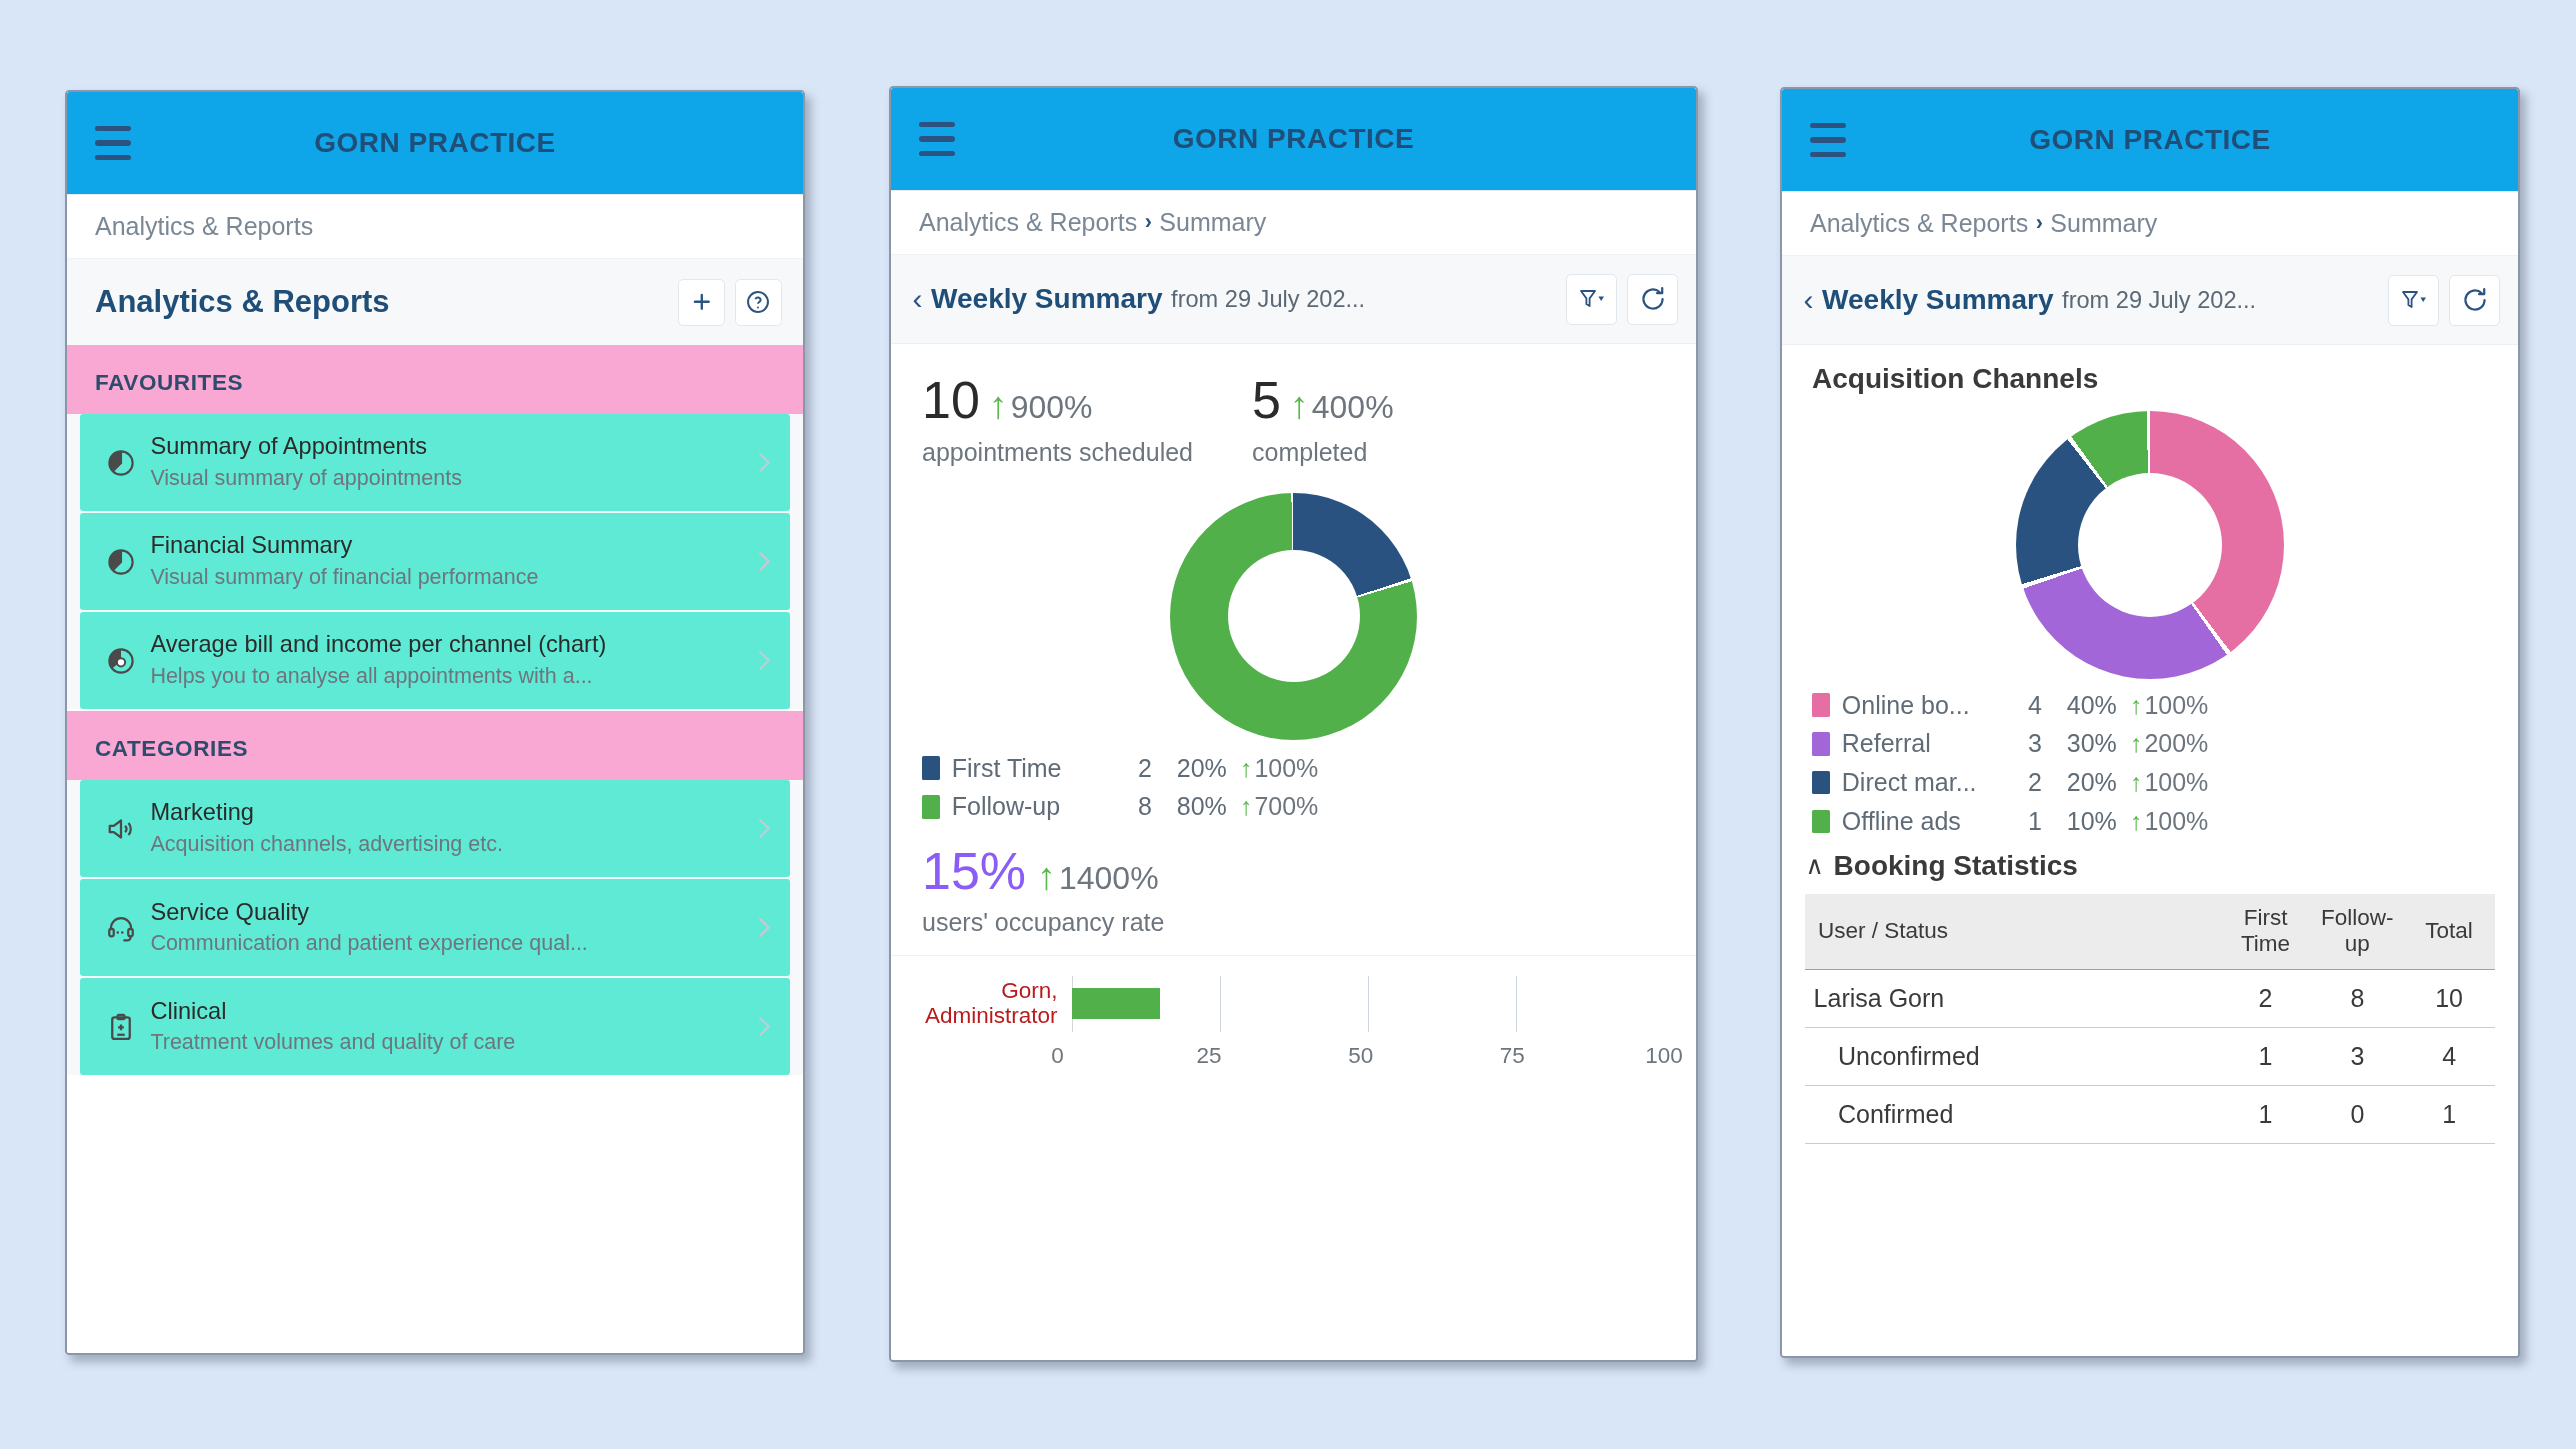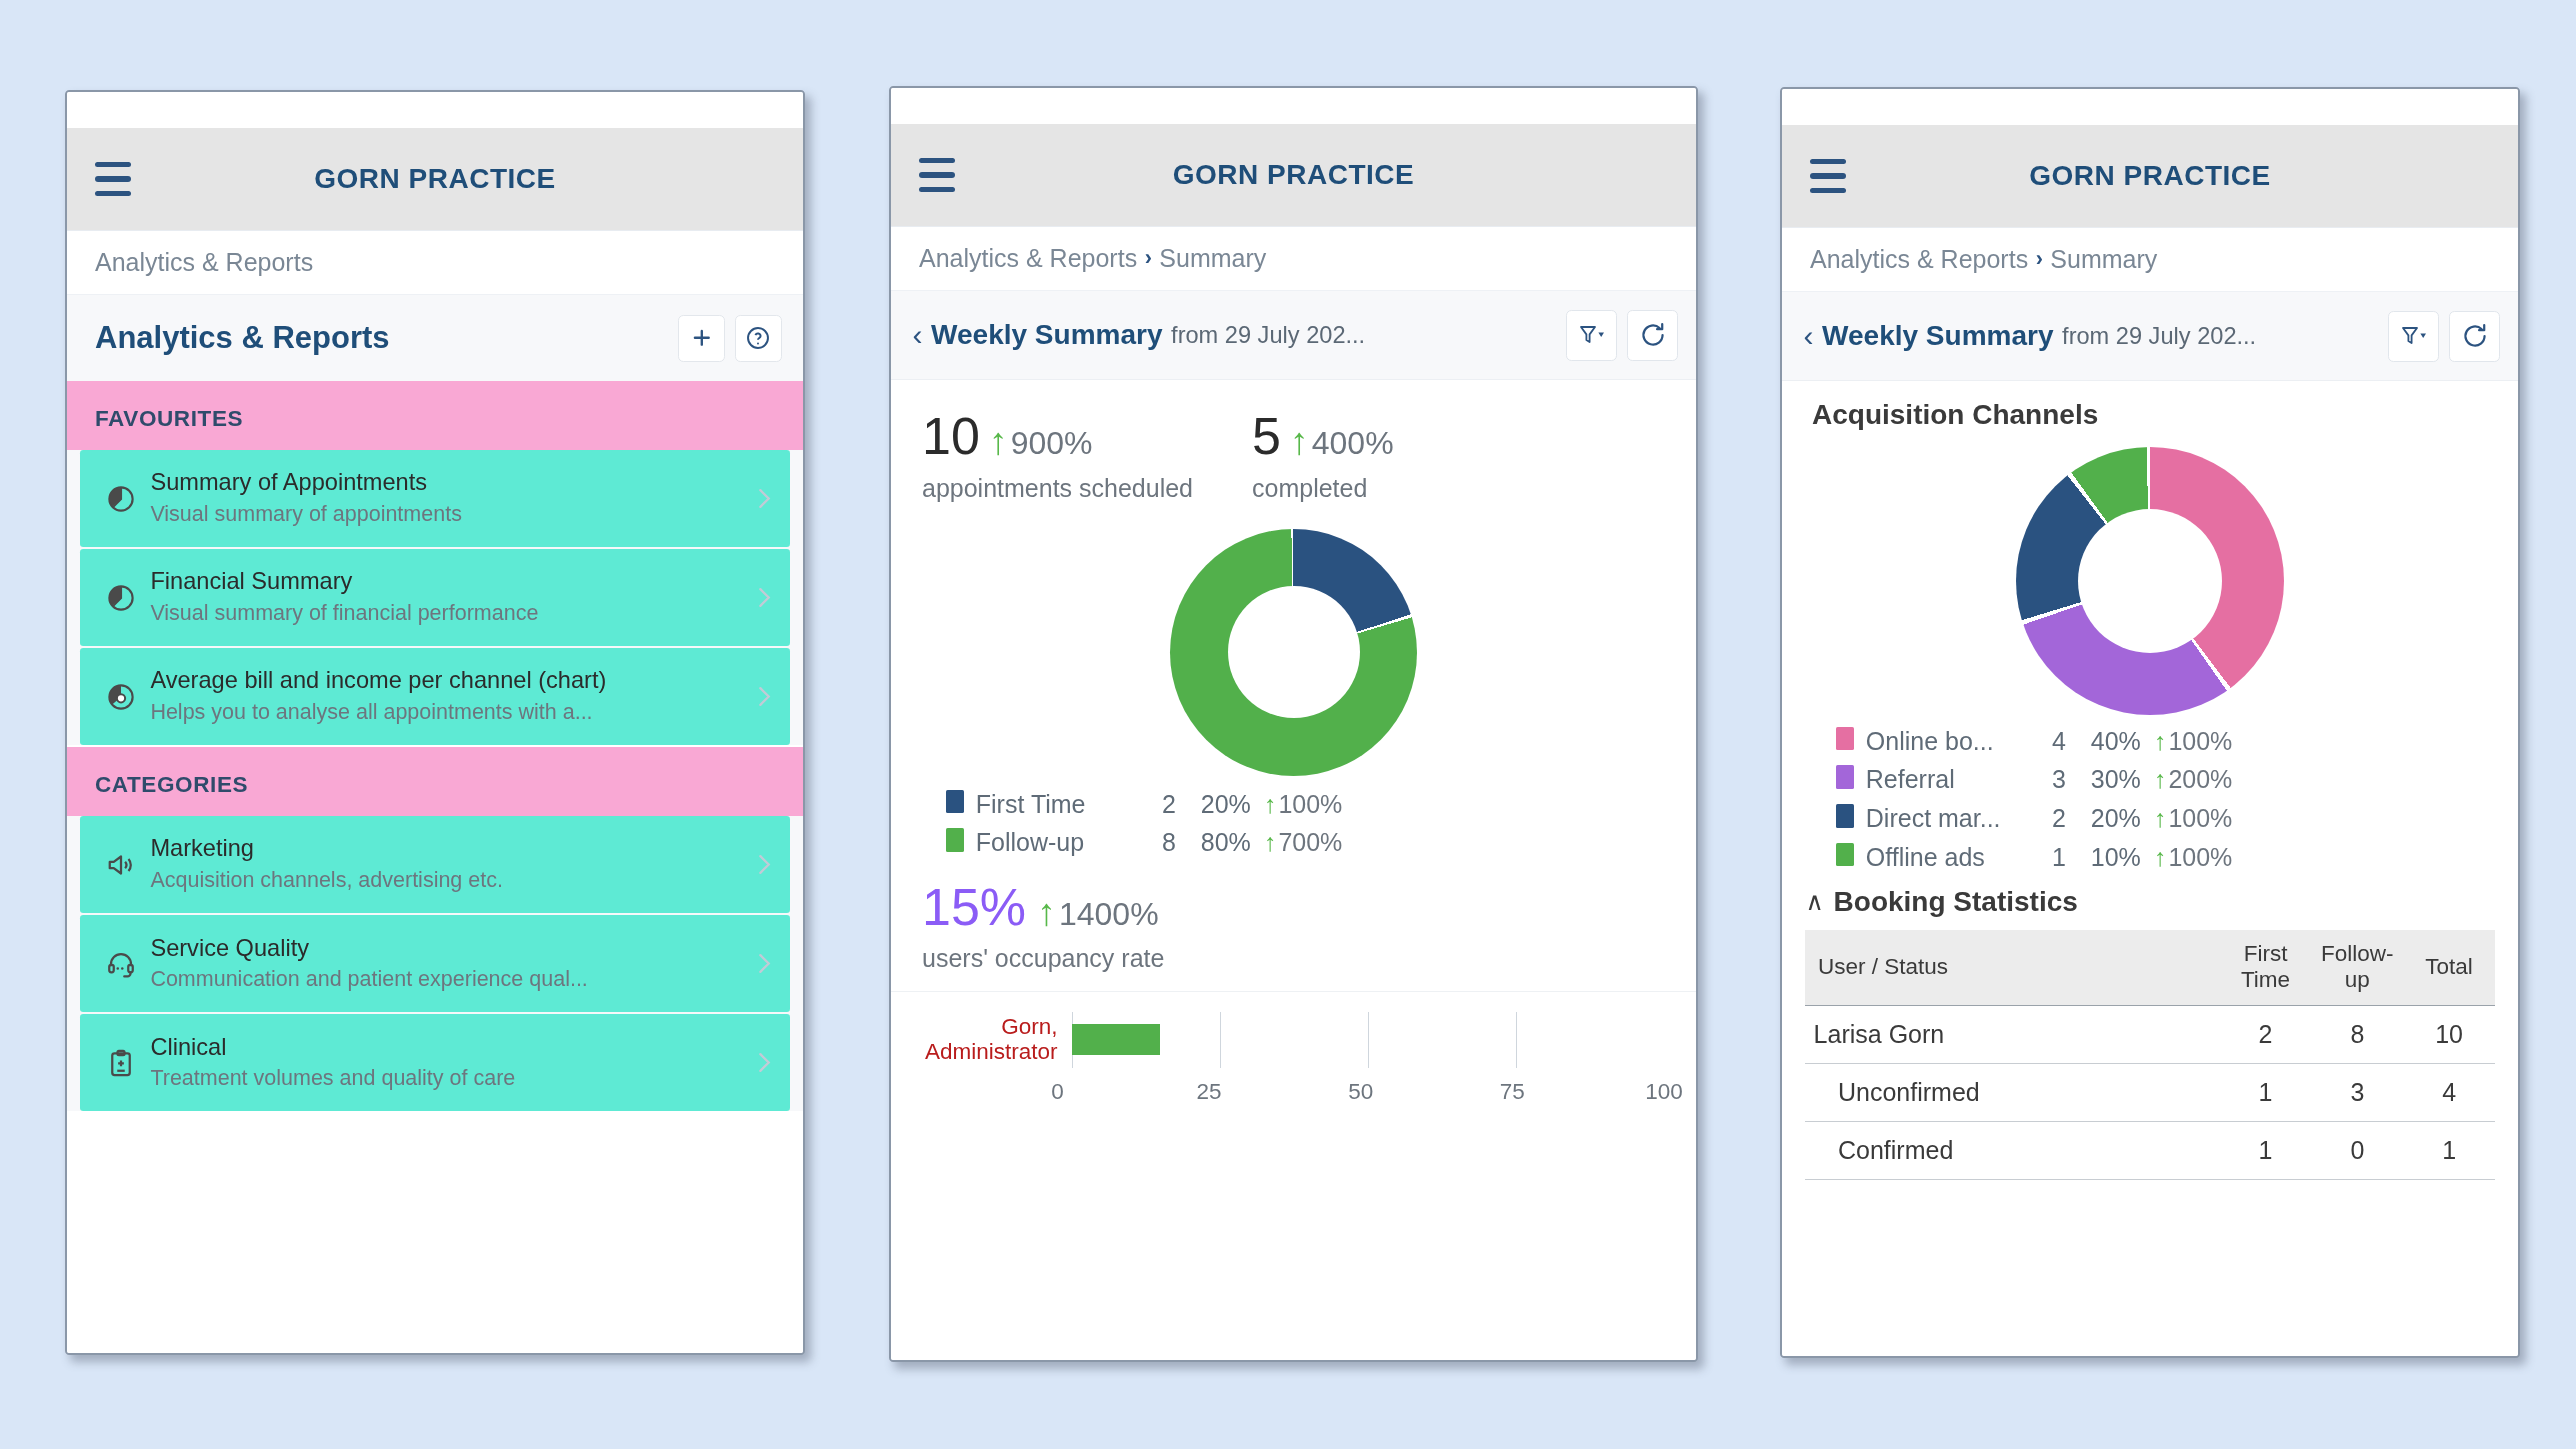--- a/index.html
+++ b/index.html
@@ -23,21 +23,21 @@
   }
   #phone1{left:65px;top:90px;width:736px;height:1261px;}
   #phone2{left:889px;top:86px;width:805px;height:1272px;}
   #phone3{left:1780px;top:87px;width:736px;height:1267px;}
 
   .screen{width:100%;height:100%;background:#fff;position:relative;overflow:hidden;}
 
   
   .appbar{
     height:102px;display:flex;align-items:center;
-    border-bottom:1.1px solid #e8ecf1;background:#e5e5e5;position:relative;margin-top:36px;
+    border-bottom:1.1px solid #e8ecf1;background:#0ea5e9;position:relative;
   }
   .ham{margin-left:28px;width:36px;display:flex;flex-direction:column;gap:8.6px;cursor:pointer;}
   .ham span{display:block;height:5.9px;border-radius:3.2px;background:#2c5380;}
   .brand{
     position:absolute;left:0;right:0;text-align:center;
     font-weight:bold;font-size:28px;letter-spacing:0.5px;color:#1f4e79;
     pointer-events:none;
   }
 
   
@@ -104,21 +104,21 @@
   
   .donutwrap{display:flex;justify-content:center;padding:26px 0 5.4px;}
   .donut{position:relative;}
   .donut .hole{
     position:absolute;border-radius:50%;background:#fff;
     left:50%;top:50%;transform:translate(-50%,-50%);
   }
 
   
   .legend{padding:8.6px 0 0 31px;}
-  .lgrow{display:flex;font-size:25px;color:#5f6b77;margin-bottom:9.7px;margin-left:24px;}
+  .lgrow{display:flex;align-items:center;font-size:25px;color:#5f6b77;margin-bottom:9.7px;}
   .sw{width:18px;height:23.6px;border-radius:1.6px;margin-right:11.8px;flex:0 0 18px;}
   .lgname{width:161px;white-space:nowrap;overflow:hidden;}
   .lgn{width:39px;text-align:right;}
   .lgp{width:75px;text-align:right;}
   .lgd{display:flex;align-items:center;margin-left:13px;color:#6d757e;}
   .lgd .ar{color:#58b84a;margin-right:2.1px;}
 
   .bigstat{padding:14px 0 0 31px;}
   .bigstat .kline{display:flex;align-items:baseline;}
   .bigstat .kval{font-size:52px;color:#8b5cf6;line-height:1;}

